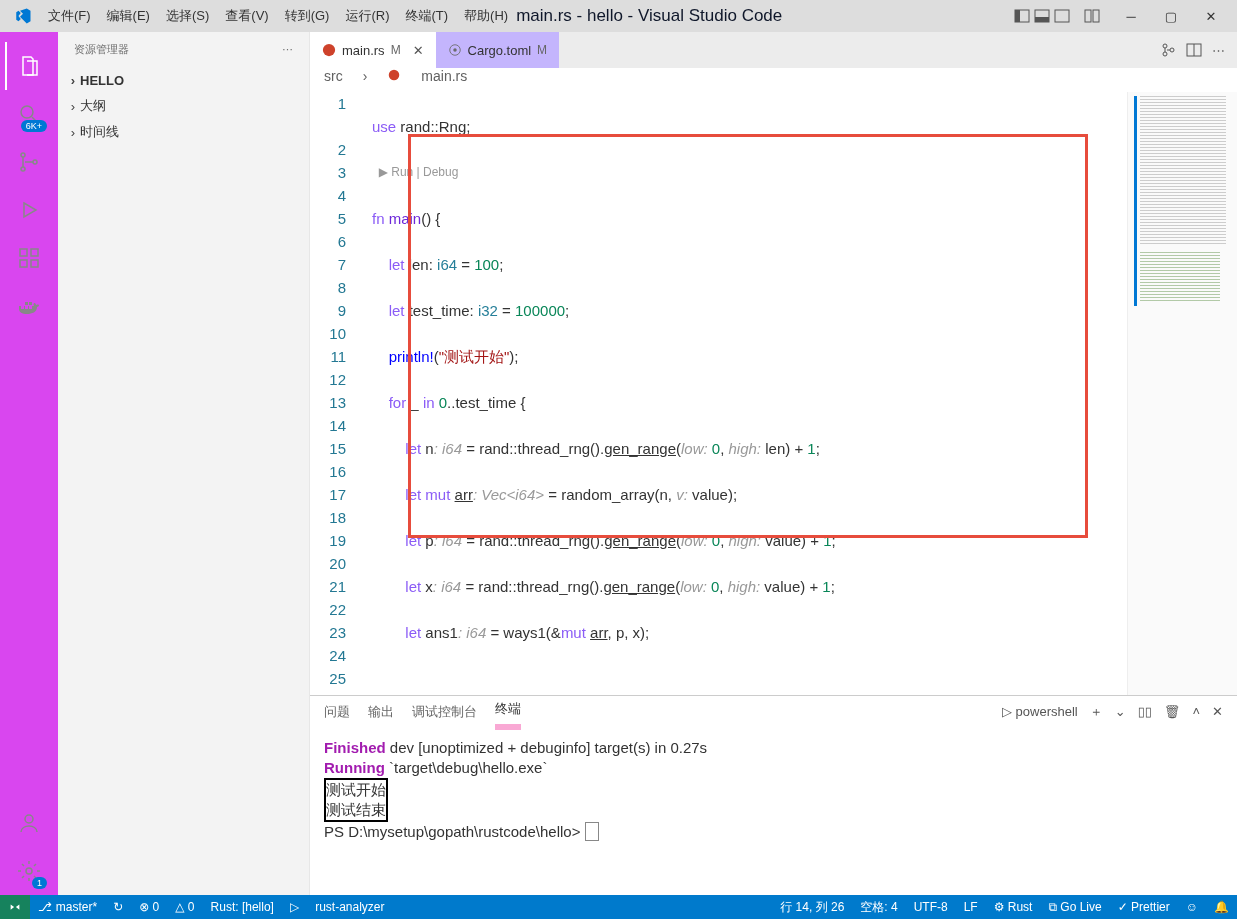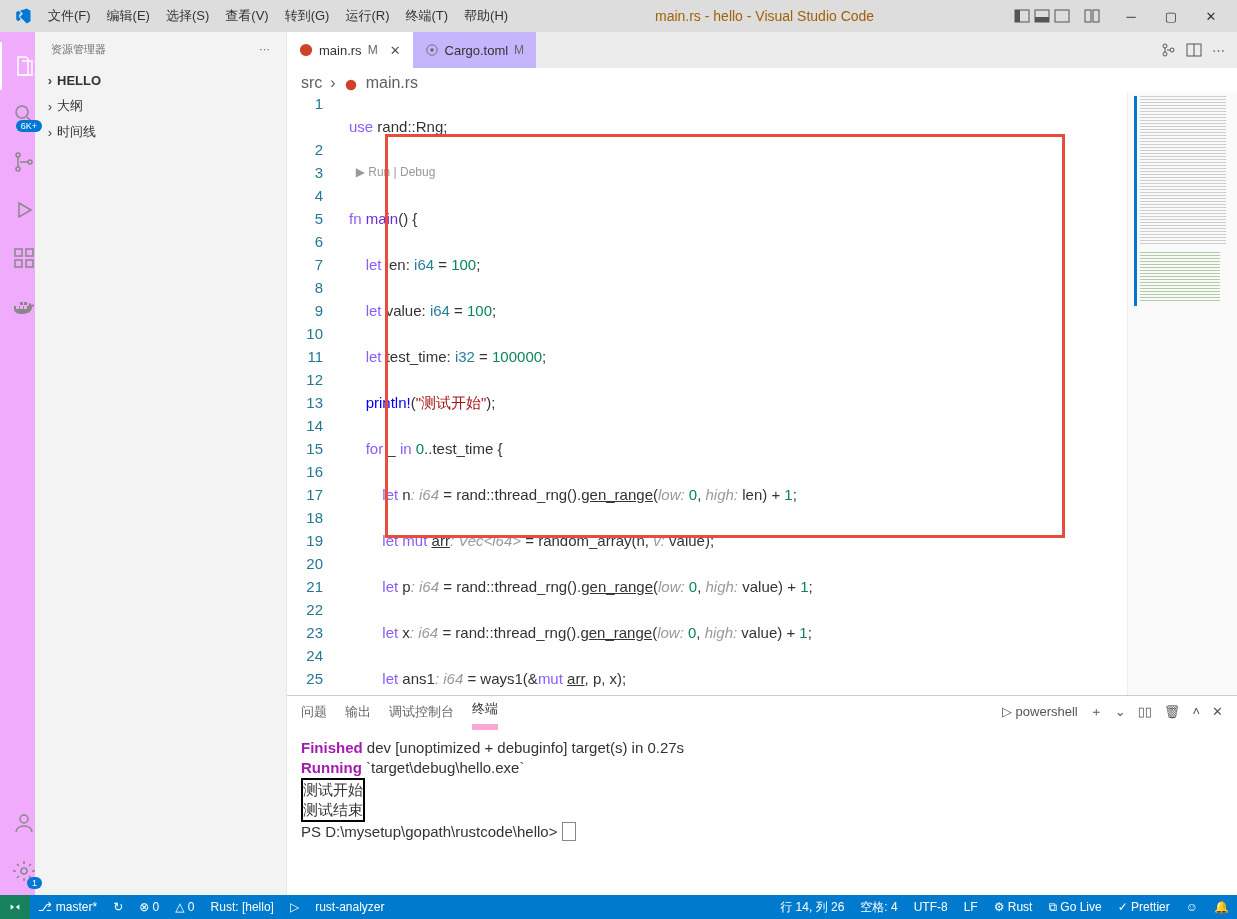--- a/index.html
+++ b/index.html
@@ -1,45 +1,45 @@
 <!DOCTYPE html>
 <html><head>
 <meta charset="utf-8">
 <style>
 *{margin:0;padding:0;box-sizing:border-box;font-family:"Segoe UI",-apple-system,sans-serif;user-select:none}
 body{width:1237px;height:919px;display:flex;flex-direction:column;background:#fff;color:#333;font-size:13px;overflow:hidden}
 .titlebar{height:30px;background:#ddd;display:flex;align-items:center;padding:16px 6px;color:#333}
 .titlebar .logo{width:18px;height:18px;margin:0 8px}
 .titlebar .menuitem{padding:3px 8px;cursor:pointer;font-size:13px}
-.titlebar .wintitle{flex:1;text-align:center;color:#a16207;font-size:14px}
+.titlebar .wintitle{flex:1;text-align:left;color:#0f172a;font-size:17px}
 .titlebar .layout-icons{display:flex;gap:2px;align-items:center;margin-right:10px}
 .titlebar .layout-icons span{width:18px;height:18px;display:flex;align-items:center;justify-content:center}
 .titlebar .winctrl{display:flex}
 .titlebar .winctrl span{width:40px;height:28px;display:flex;align-items:center;justify-content:center}
 .main{flex:1;display:flex;min-height:0}
-.activitybar{width:35px;background:#f0abfc;display:flex;flex-direction:column;align-items:flex-start;padding-top:10px;color:#fff}
+.activitybar{width:58px;background:#d946ef;display:flex;flex-direction:column;align-items:center;padding-top:10px;color:#fff}
 .activitybar .icon{width:48px;height:48px;display:flex;align-items:center;justify-content:center;color:#888;position:relative;cursor:pointer}
 .activitybar .icon.active{color:#fff;border-left:2px solid #fff}
 .activitybar .spacer{flex:1}
 .activitybar .badge{position:absolute;bottom:6px;right:6px;background:#0078d4;color:#fff;border-radius:10px;font-size:9px;padding:1px 5px}
 .sidebar{width:252px;background:#f3f3f3;display:flex;flex-direction:column;border-right:1px solid #e7e7e7}
 .sidebar .header{height:35px;display:flex;align-items:center;padding:0 16px;font-size:11px;color:#6f6f6f;justify-content:space-between}
 .sidebar .tree{flex:1;padding:0 0}
 .sidebar .tree .item{height:26px;display:flex;align-items:center;padding-left:8px;font-size:13px;cursor:pointer}
 .sidebar .tree .item .chev{width:14px;display:inline-block;text-align:center;color:#444}
 .sidebar .tree .item.bold{font-weight:700}
 .editor{flex:1;display:flex;flex-direction:column;background:#fff;min-width:0}
 .tabbar{height:36px;display:flex;background:#ececec;align-items:stretch}
 .tab{display:flex;align-items:center;padding:0 12px;background:#c4b5fd;font-size:13px;cursor:pointer;gap:6px}
 .tab.active{background:#fff}
 .tab .mod{color:#666;font-size:12px}
 .tab .close{color:#555;margin-left:6px}
 .tab .ricon{width:14px;height:14px}
 .editor-actions{margin-left:auto;display:flex;align-items:center;gap:10px;padding-right:12px;color:#555}
-.breadcrumb{height:24px;display:flex;align-items:flex-end;padding-left:14px;font-size:16px;color:#616161;gap:8px}
+.breadcrumb{height:24px;display:flex;align-items:flex-start;padding-left:14px;font-size:14px;color:#616161;gap:20px}
 .editor-split{flex:1;display:flex;flex-direction:column;min-height:0}
 .code-container{flex:1;display:flex;overflow:hidden;position:relative}
 .gutter{width:58px;text-align:right;color:#237893;font-family:Consolas,monospace;font-size:15px;line-height:23px;padding-top:0}
 .gutter .ln{padding-right:22px;height:23px}
 .code{flex:1;font-family:Consolas,monospace;font-size:15px;line-height:23px;position:relative;white-space:pre}
 .code .line{height:23px;padding-left:4px}
 .code .redbox{position:absolute;border:3px solid #e74c3c;left:40px;top:42px;width:680px;height:404px;pointer-events:none}
 .minimap{width:110px;background:#fafafa;border-left:1px solid #eee;position:relative}
 .minimap::before{content:"";position:absolute;left:6px;top:4px;width:3px;height:210px;background:#0078d4}
 .minimap .mtext{position:absolute;left:12px;top:4px;width:86px;height:150px;background:repeating-linear-gradient(#888 0 1px,transparent 1px 3px);opacity:.4}
@@ -277,21 +277,20 @@
             <div class="ln">22</div>
             <div class="ln">23</div>
             <div class="ln">24</div>
             <div class="ln">25</div>
         </div>
         <div class="code">
 <div class="line"><span class="kw">use</span> rand::Rng;</div>
 <div class="line run-debug">  <span>▶ Run | Debug</span></div>
 <div class="line"><span class="kw">fn</span> <span class="fn">main</span>() {</div>
 <div class="line">    <span class="kw">let</span> len: <span class="ty">i64</span> = <span class="num">100</span>;</div>
-<div class="line">    <span class="kw">let</span> value: <span class="ty">i64</span> = <span class="num">100</span>;</div>
 <div class="line">    <span class="kw">let</span> test_time: <span class="ty">i32</span> = <span class="num">100000</span>;</div>
 <div class="line">    <span class="mac">println!</span>(<span class="str">"测试开始"</span>);</div>
 <div class="line">    <span class="kw">for</span> _ <span class="kw">in</span> <span class="num">0</span>..test_time {</div>
 <div class="line">        <span class="kw">let</span> n<span class="hint">: i64</span> = rand::thread_rng().<u>gen_range</u>(<span class="hint">low: </span><span class="num">0</span>, <span class="hint">high: </span>len) + <span class="num">1</span>;</div>
 <div class="line">        <span class="kw">let</span> <span class="kw">mut</span> <u>arr</u><span class="hint">: Vec&lt;i64&gt;</span> = random_array(n, <span class="hint">v: </span>value);</div>
 <div class="line">        <span class="kw">let</span> p<span class="hint">: i64</span> = rand::thread_rng().<u>gen_range</u>(<span class="hint">low: </span><span class="num">0</span>, <span class="hint">high: </span>value) + <span class="num">1</span>;</div>
 <div class="line">        <span class="kw">let</span> x<span class="hint">: i64</span> = rand::thread_rng().<u>gen_range</u>(<span class="hint">low: </span><span class="num">0</span>, <span class="hint">high: </span>value) + <span class="num">1</span>;</div>
 <div class="line">        <span class="kw">let</span> ans1<span class="hint">: i64</span> = ways1(&amp;<span class="kw">mut</span> <u>arr</u>, p, x);</div>
 
 

